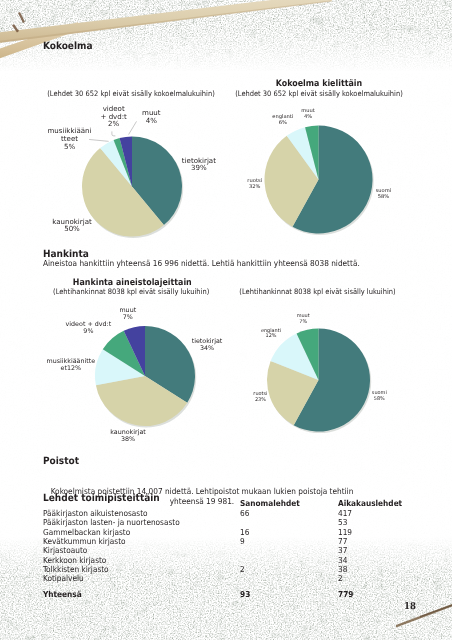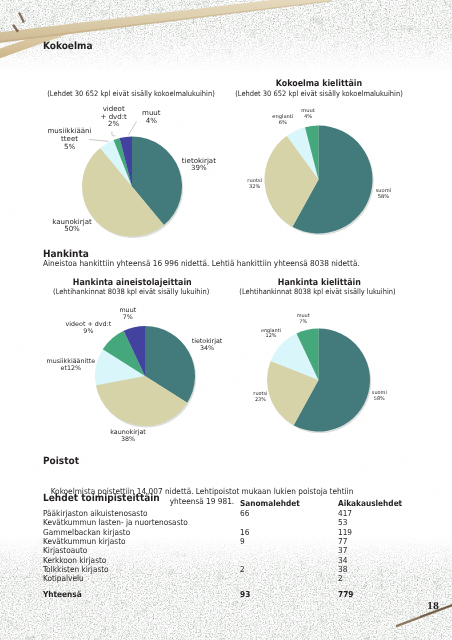--- a/index.html
+++ b/index.html
@@ -28,21 +28,21 @@
 
   .tbl{position:absolute;font-size:8.2px;line-height:9.29px;}
   .trow{position:absolute;left:0;width:360px;height:9.29px;}
   .trow span{position:absolute;white-space:nowrap;top:0;}
   .trow .c0{left:0;}
   .trow .c1{left:197px;}
   .trow .c2{left:295px;}
   .thead{font-weight:bold;}
   .ttotal{font-weight:bold;}
 
-  .pgnum{position:absolute;font-family:"DejaVu Serif",serif;font-weight:bold;font-size:9.5px;color:#231f20;margin-left:23px;}
+  .pgnum{position:absolute;font-family:"DejaVu Serif",serif;font-weight:bold;font-size:9.5px;color:#231f20;}
 </style>
 </head>
 <body>
 
 <div class="page">
 
   <div class="photo">
     <svg width="452" height="640" viewBox="0 0 452 640" xmlns="http://www.w3.org/2000/svg">
       <defs>
         <filter id="snowNoise" x="0" y="0" width="100%" height="100%" color-interpolation-filters="sRGB">
@@ -211,21 +211,20 @@
           <div>7%</div>
         </div>
       </div>
 
     <div class="sec-head" style="left:43px;top:248.5px;">Hankinta</div>
     <div class="sec-par" style="left:43px;top:258.5px;width:344px;">Aineistoa hankittiin yhteensä 16 996 nidettä. Lehtiä hankittiin yhteensä 8038 nidettä.</div>
 
     <div class="ch-title" style="left:42.3px;top:277.6px;width:180px;">Hankinta aineistolajeittain</div>
     <div class="ch-sub" style="left:36.2px;top:286.9px;width:190px;">(Lehtihankinnat 8038 kpl eivät sisälly lukuihin)</div>
 
-    <div class="ch-title" style="left:229.4px;top:277.6px;width:180px;">Hankinta kielittäin</div>
     <div class="ch-sub" style="left:222.5px;top:286.9px;width:190px;">(Lehtihankinnat 8038 kpl eivät sisälly lukuihin)</div>
 
     <svg class="pie" id="pie3" style="position:absolute;left:93px;top:324px;" width="104" height="104" viewBox="0 0 104 104">
         <ellipse cx="53.2" cy="53.6" rx="50" ry="50" fill="#9aa39c" opacity="0.35"></ellipse>
         <path d="M52,52 L52.00,2.00 A50,50 0 0 1 94.22,78.79 Z" fill="#437B7C"></path>
         <path d="M52,52 L94.22,78.79 A50,50 0 0 1 2.89,61.37 Z" fill="#D6D3A9"></path>
         <path d="M52,52 L2.89,61.37 A50,50 0 0 1 9.78,25.21 Z" fill="#D9F7FA"></path>
         <path d="M52,52 L9.78,25.21 A50,50 0 0 1 30.71,6.76 Z" fill="#45A87C"></path>
         <path d="M52,52 L30.71,6.76 A50,50 0 0 1 52.00,2.00 Z" fill="#44429F"></path>
       </svg>
@@ -246,21 +245,21 @@
           <span class="c0"></span>
           <span class="c1">Sanomalehdet</span>
           <span class="c2">Aikakauslehdet</span>
         </div>
         <div class="trow" style="top:10.60px">
           <span class="c0">Pääkirjaston aikuistenosasto</span>
           <span class="c1">66</span>
           <span class="c2">417</span>
         </div>
         <div class="trow" style="top:19.89px">
-          <span class="c0">Kevätkummun lasten- ja nuortenosasto</span>
+          <span class="c0">Pääkirjaston lasten- ja nuortenosasto</span>
           <span class="c1"></span>
           <span class="c2">53</span>
         </div>
         <div class="trow" style="top:29.18px">
           <span class="c0">Gammelbackan kirjasto</span>
           <span class="c1">16</span>
           <span class="c2">119</span>
         </div>
         <div class="trow" style="top:38.47px">
           <span class="c0">Kevätkummun kirjasto</span>

